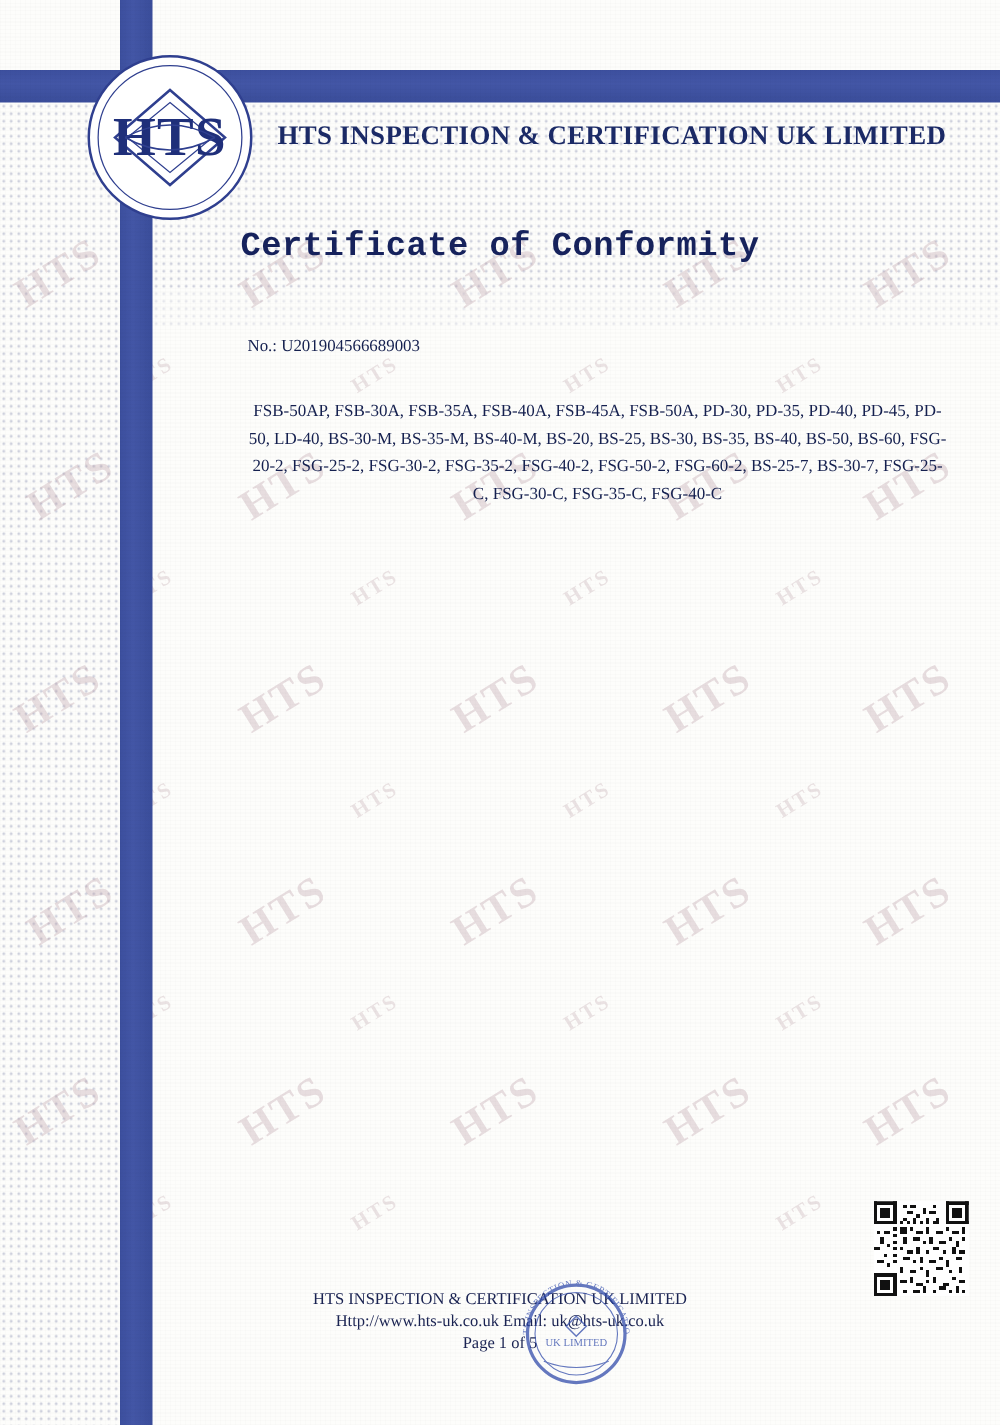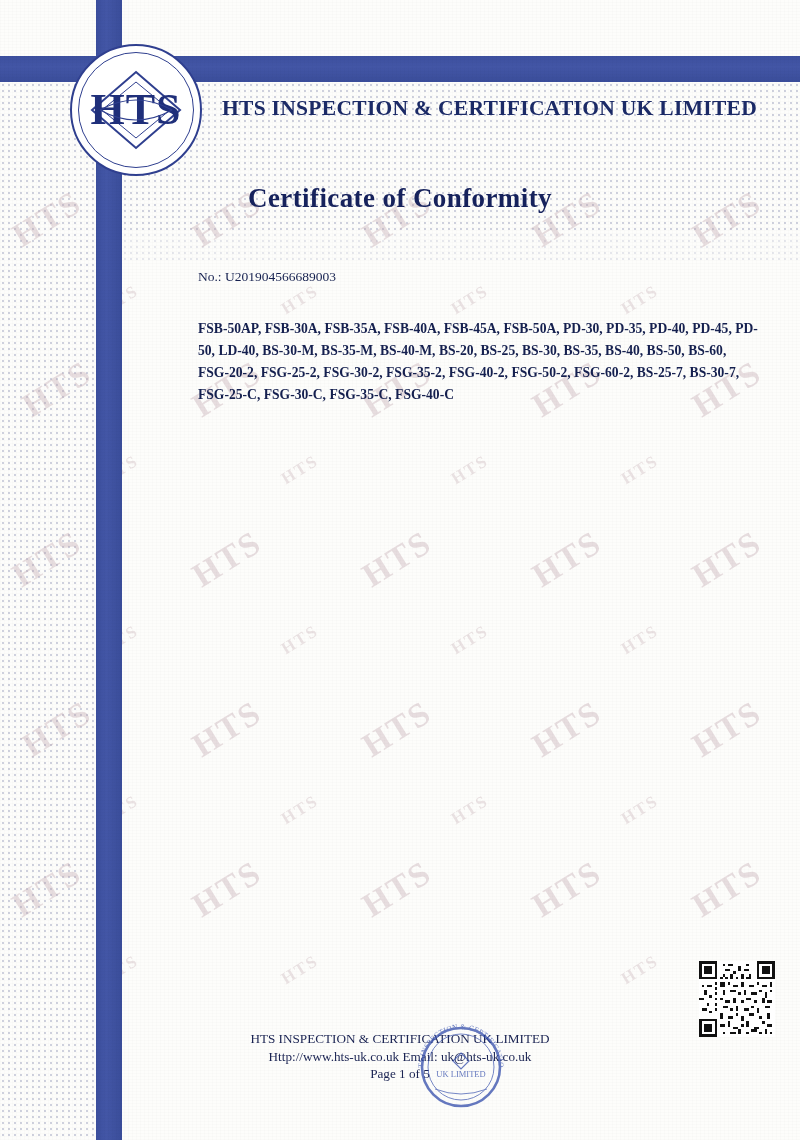--- a/index.html
+++ b/index.html
@@ -124,20 +124,21 @@
     position: absolute;
     left: 0;
     top: 183px;
     width: 800px;
     text-align: center;
     font-size: 27px;
     font-weight: bold;
     color: #16225c;
     letter-spacing: 0.4px;
     z-index: 6;
+    font-family: Liberation Mono, monospace;
   }
 
   
   .cert-no {
     position: absolute;
     left: 198px;
     top: 269px;
     font-size: 13.5px;
     color: #15204f;
     z-index: 6;
@@ -145,22 +146,21 @@
 
   .models {
     position: absolute;
     left: 198px;
     top: 318px;
     width: 560px;
     font-size: 13.6px;
     line-height: 22px;
     color: #15204f;
     z-index: 6;
-    text-align: left;
-    font-weight: bold;
+    text-align: center;
   }
 
   
   .qr {
     position: absolute;
     left: 699px;
     top: 961px;
     width: 76px;
     height: 76px;
     z-index: 6;

